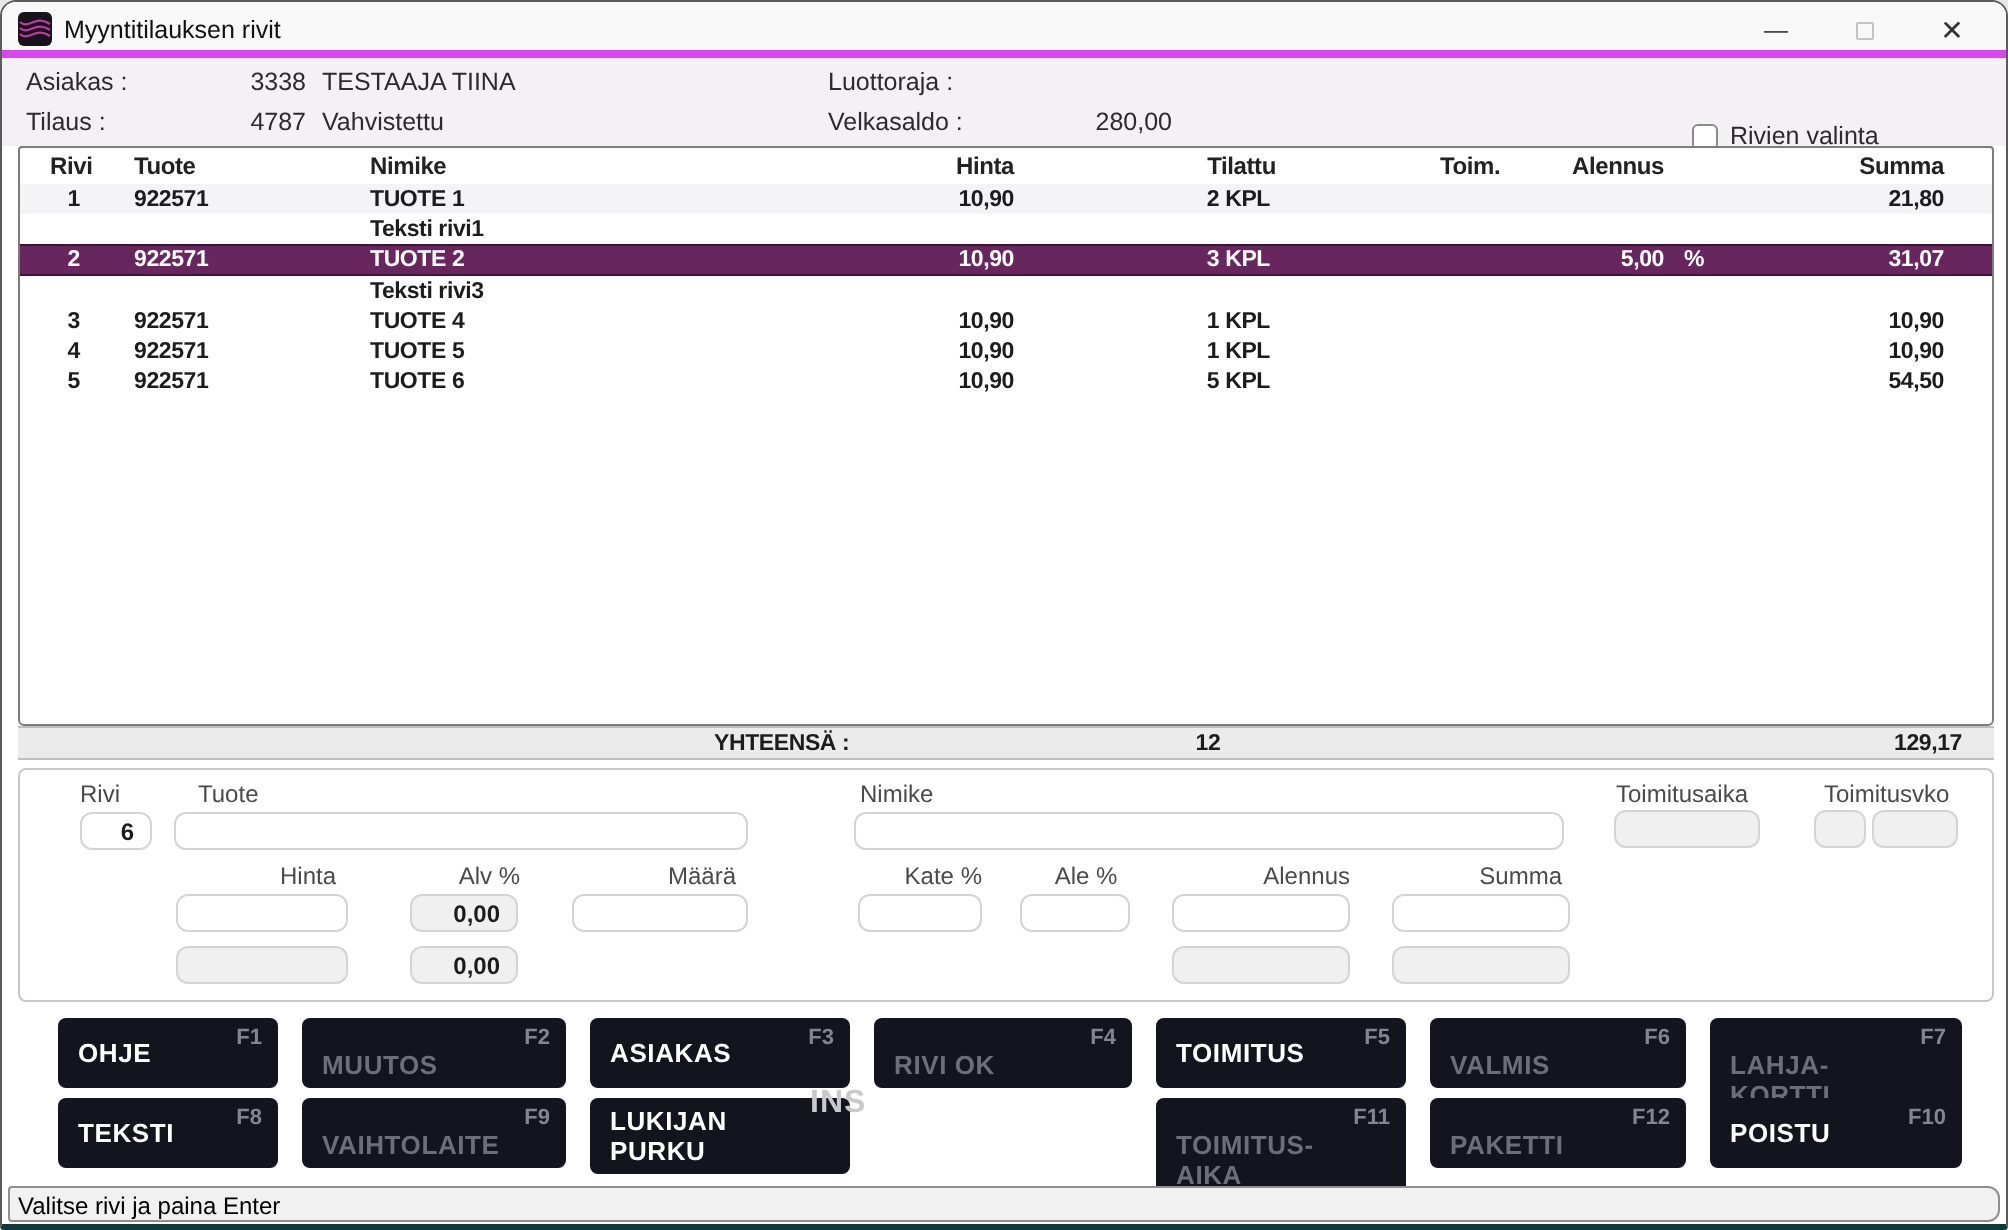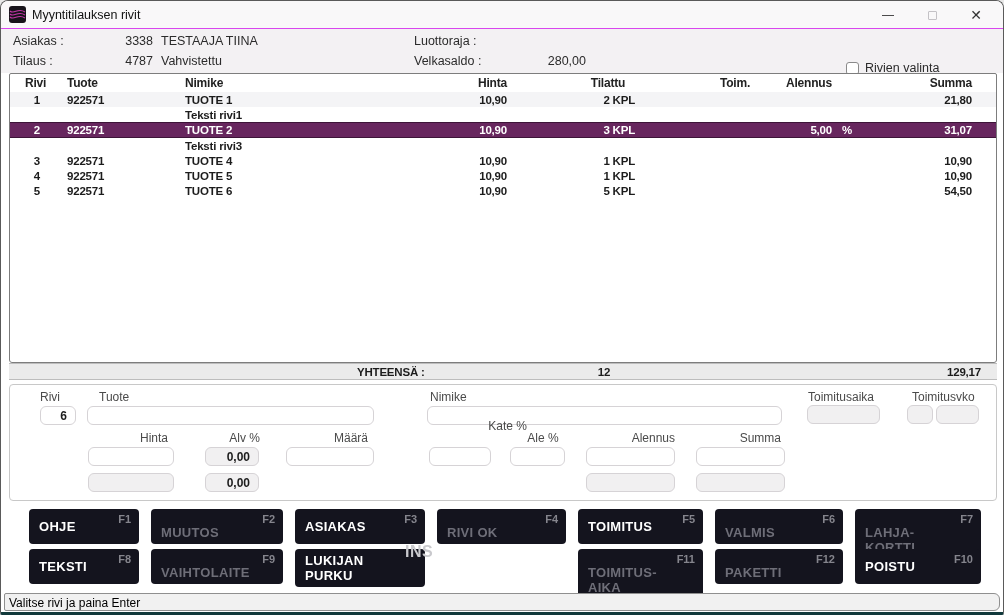--- a/index.html
+++ b/index.html
@@ -9,21 +9,21 @@
     --bottom-edge:#11393b;
   }
   *{box-sizing:border-box;}
   body{margin:0;background:#e8e8e8;font-family:"Liberation Sans",sans-serif;}
   .window{
     position:relative;width:1004px;height:615px;background:#fff;
     border:1px solid #5a5a5a;border-bottom:3px solid var(--bottom-edge);
     border-radius:8px 8px 2px 2px;overflow:hidden;
   }
   
-  .titlebar{position:absolute;left:0;top:0;width:100%;height:28px;background:#f9f8f9;border-bottom:1px solid #d946ef;}
+  .titlebar{position:absolute;left:0;top:0;width:100%;height:28px;background:#f9f8f9;border-bottom:4px solid #d946ef;}
   .app-icon{position:absolute;left:8px;top:5px;width:17px;height:17px;}
   .window-title{position:absolute;left:31px;top:7px;font-size:12.5px;color:#111;}
   .winctl{position:absolute;top:0;width:38px;height:28px;display:flex;align-items:center;justify-content:center;font-size:13px;color:#333;cursor:default;}
   .ctl-min{right:96px;font-size:12px;}
   .ctl-max{right:52px;}
   .ctl-max .maxbox{width:9px;height:9px;border:1px solid #c4c2c6;border-radius:1px;}
   .ctl-close{right:8px;font-size:14px;}
   
   .headerband{position:absolute;left:0;top:28px;width:100%;height:44px;background:var(--header-band);}
   .hb-item{position:absolute;font-size:12.5px;color:#2b2b2b;white-space:nowrap;}
@@ -37,21 +37,21 @@
   .trow{height:15px;align-items:center;font-weight:700;font-size:11.5px;color:#1c1c1c;letter-spacing:-.2px;}
   .trow.shaded{background:#f4f4f6;}
   .trow.selected{background:var(--selected-row);color:#fff;border-top:1px solid #3d1438;border-bottom:1px solid #3d1438;height:16px;}
   .cell{overflow:hidden;white-space:nowrap;}
   .c-rivi{text-align:right;padding-right:18px;}
   .h-rivi{text-align:left;padding-left:15px;}
   .c-tuote{padding-left:9px;}
   .c-nimike{padding-left:15px;}
   .c-hinta{text-align:right;padding-right:3px;}
   .c-tilattu{text-align:right;padding-right:3px;}
-  .h-tilattu{text-align:center;padding-left:68px;}
+  .h-tilattu{text-align:right;padding-left:68px;}
   .c-toim{padding-left:82px;}
   .c-alennus{text-align:right;padding-right:4px;}
   .h-alennus{text-align:left;padding-left:8px;}
   .c-unit{padding-left:6px;}
   .c-summa{text-align:right;padding-right:24px;}
   
   .totalbar{position:absolute;left:8px;top:362px;width:988px;height:17px;background:#ebebeb;border-top:1px solid #bdbdbd;border-bottom:1px solid #bdbdbd;font-weight:700;font-size:11.5px;color:#1c1c1c;letter-spacing:-.2px;}
   .total-label{position:absolute;left:348px;top:2px;}
   .total-qty{position:absolute;left:555px;top:2px;width:80px;text-align:center;}
   .total-sum{position:absolute;right:16px;top:2px;}
@@ -220,21 +220,21 @@
     <input class="finput" style="left: 417px; top: 21px; width: 355px;">
     <span class="flabel" style="left:798px;top:5px;">Toimitusaika</span>
     <input class="finput ro" style="left: 797px; top: 20px; width: 73px;">
     <span class="flabel" style="left:902px;top:5px;">Toimitusvko</span>
     <input class="finput ro" style="left: 897px; top: 20px; width: 26px; padding: 0px 2px;">
     <input class="finput ro" style="left: 926px; top: 20px; width: 43px;">
 
     <span class="flabel r" style="left:110px;top:46px;width:48px;">Hinta</span>
     <span class="flabel r" style="left:205px;top:46px;width:45px;">Alv %</span>
     <span class="flabel r" style="left:314px;top:46px;width:44px;">Määrä</span>
-    <span class="flabel r" style="left:438px;top:34px;width:43px;margin-left:36px;">Kate %</span>
+    <span class="flabel r" style="left:438px;top:46px;width:43px;">Kate %</span>
     <span class="flabel r" style="left:513px;top:46px;width:40px;text-align:center;">Ale %</span>
     <span class="flabel r" style="left:605px;top:46px;width:60px;">Alennus</span>
     <span class="flabel r" style="left:724px;top:46px;width:47px;">Summa</span>
 
     <input class="finput" style="left: 78px; top: 62px; width: 86px;">
     <input class="finput ro num" style="left: 195px; top: 62px; width: 54px;" value="0,00">
     <input class="finput" style="left: 276px; top: 62px; width: 88px;">
     <input class="finput" style="left: 419px; top: 62px; width: 62px;">
     <input class="finput" style="left: 500px; top: 62px; width: 55px;">
     <input class="finput" style="left: 576px; top: 62px; width: 89px;">

